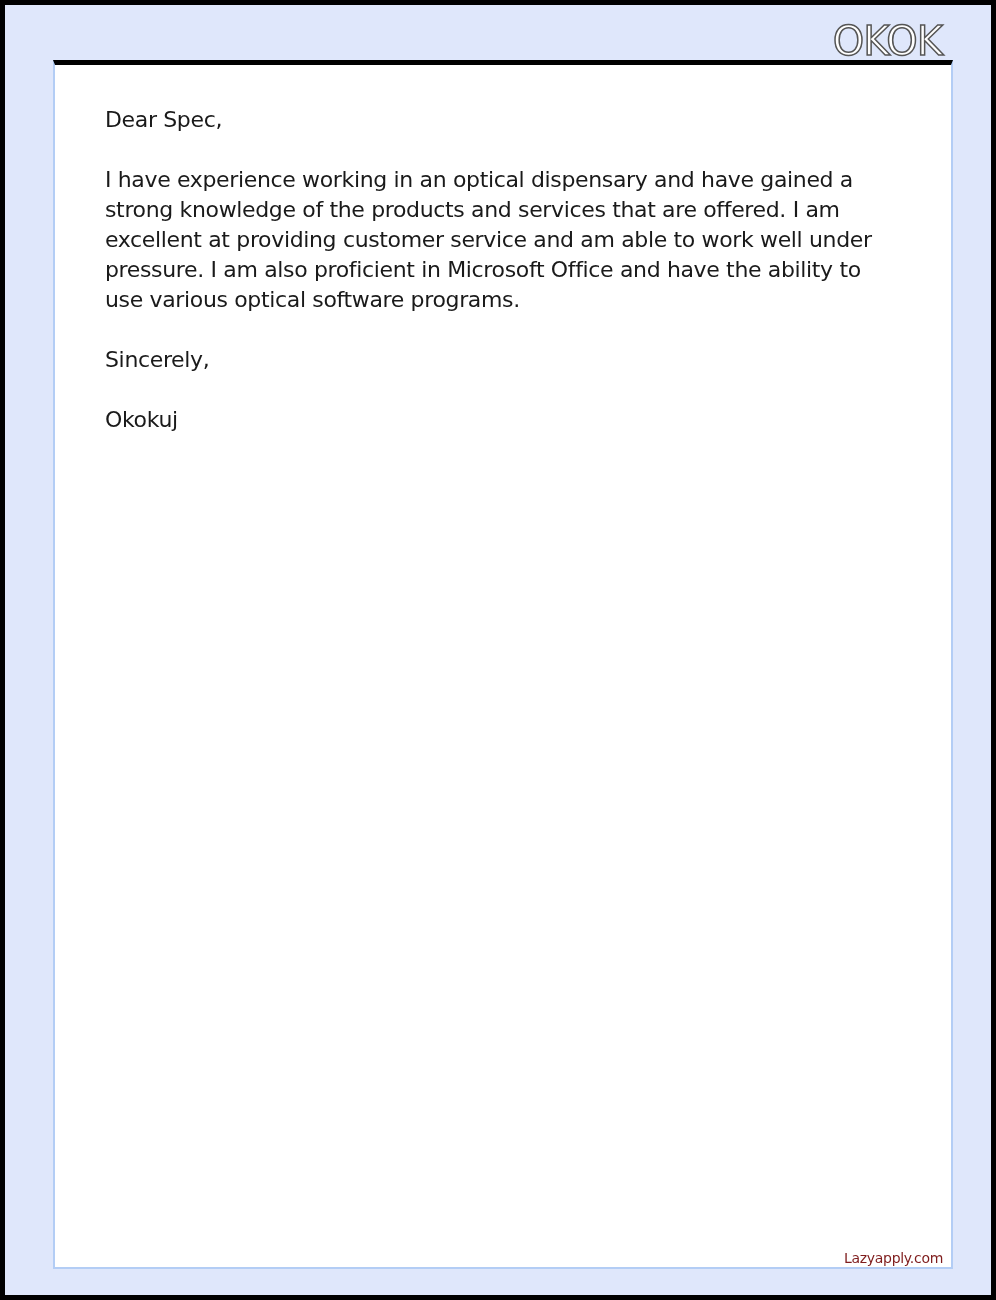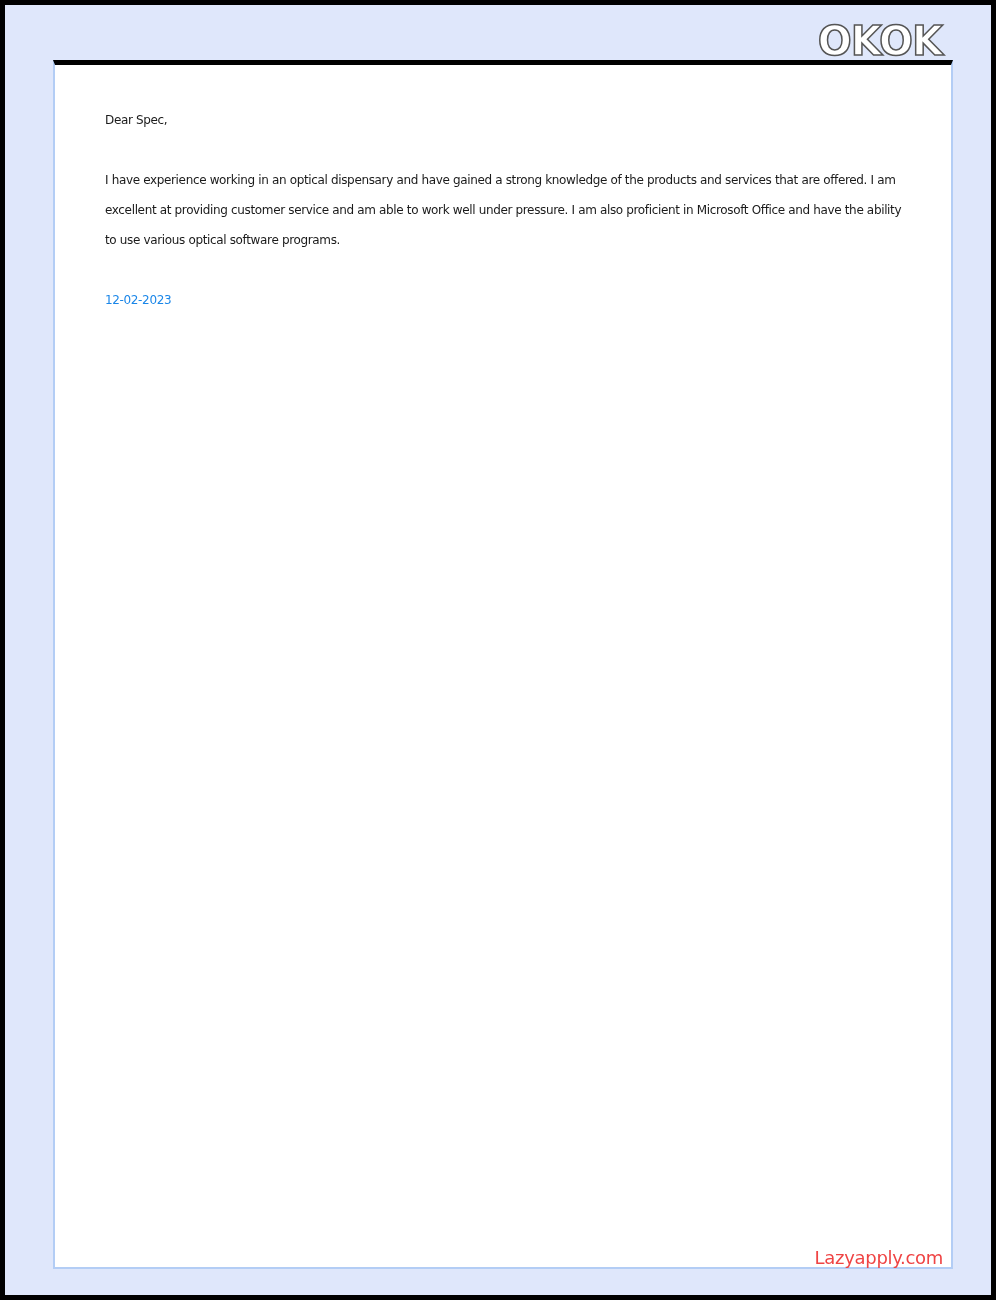--- a/index.html
+++ b/index.html
@@ -25,75 +25,76 @@
     .logo {
       position: absolute;
       right: 49px;
       top: 14px;
       font-family: "DejaVu Sans", sans-serif;
       font-size: 40px;
       line-height: 44px;
       color: #ffffff;
       -webkit-text-stroke: 1.5px #555555;
       letter-spacing: -1px;
-      font-weight: bold;
+      font-weight: normal;
     }
     .page {
       position: absolute;
       left: 48px;
       top: 55px;
       width: 896px;
       height: 1202px;
       background: #ffffff;
       border-left: 2px solid #b3cdf5;
       border-right: 2px solid #b3cdf5;
       border-bottom: 2px solid #b3cdf5;
       border-top: 5px solid #000000;
       box-sizing: content-box;
     }
     .letter {
       position: absolute;
       left: 50px;
       top: 40px;
       width: 800px;
       font-family: "DejaVu Sans", sans-serif;
-      font-size: 12px;
+      font-size: 22px;
       line-height: 30px;
       color: #1a1a1a;
       letter-spacing: -0.35px;
     }
     .letter p {
       margin: 0 0 30px 0;
     }
     .letter p.signature {
       margin-bottom: 10px;
     }
     .date {
       color: #1a86e8;
     }
     .footer {
       position: absolute;
       right: 8px;
       bottom: 0px;
       font-family: "DejaVu Sans", sans-serif;
-      font-size: 18px;
+      font-size: 14px;
       line-height: 18px;
-      color: #ef4444;
+      color: #7f1d1d;
       letter-spacing: -0.3px;
       text-align: right;
     }
   </style>
 </head>
 <body>
 
 <div class="frame">
   <div class="logo">OKOK</div>
 
   <div class="page">
     <div class="letter">
       <p>Dear Spec,</p>
       <p>I have experience working in an optical dispensary and have gained a strong knowledge of the products and services that are offered. I am excellent at providing customer service and am able to work well under pressure. I am also proficient in Microsoft Office and have the ability to use various optical software programs.</p>
-      <div class="date">12-02-2023</div>
+      <p>Sincerely,</p>
+      <p class="signature">Okokuj</p>
     </div>
 
     <div class="footer">Lazyapply.com</div>
   </div>
 </div>
 
 </body></html>

